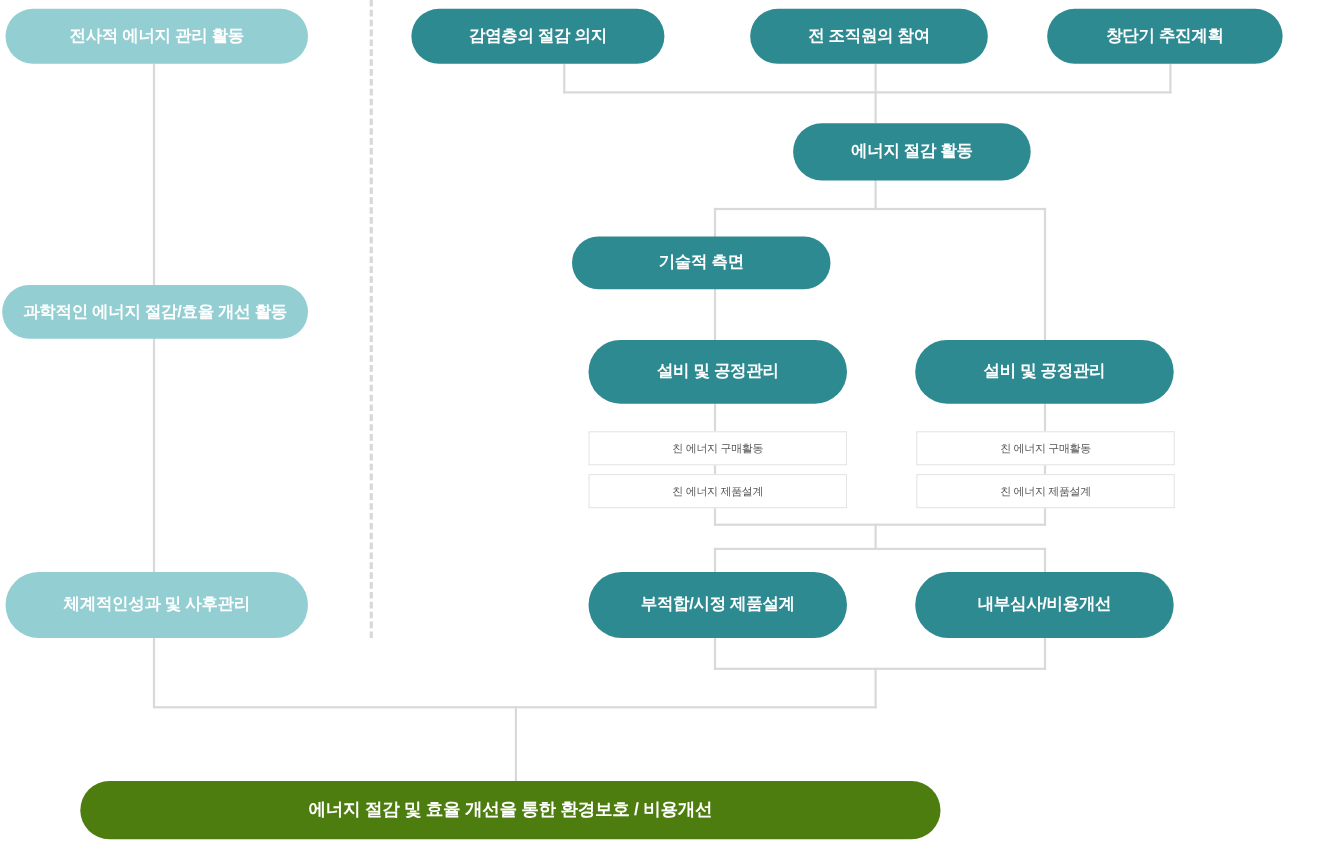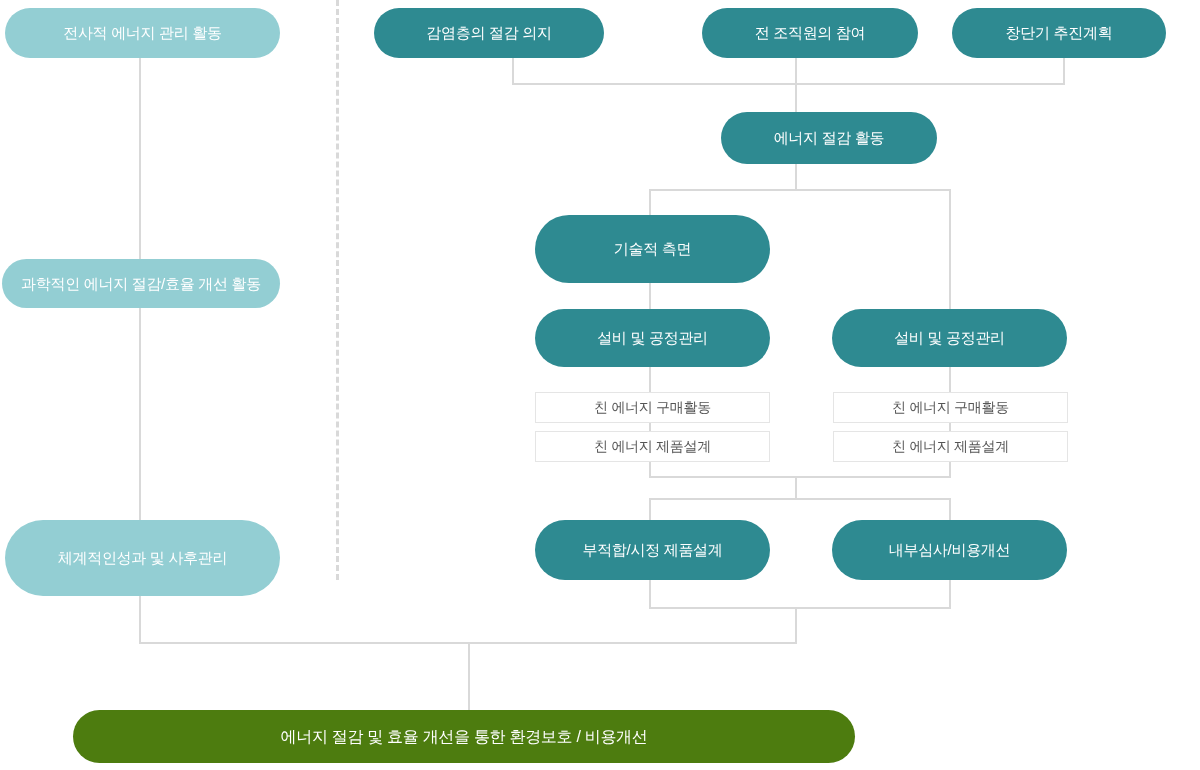--- a/index.html
+++ b/index.html
@@ -16,33 +16,33 @@
   .hline{height:2px;}
   .dashline{
     position:absolute;z-index:1;width:0;
     border-left:3px dashed #d9d9d9;background:none;
   }
   
   .pill{
     position:absolute;z-index:2;
     border-radius:999px;
     display:flex;align-items:center;justify-content:center;
-    color:#ffffff;font-weight:normal;font-size:15px;
+    color:#ffffff;font-weight:bold;font-size:15px;
     text-align:center;line-height:1.2;
     letter-spacing:-0.3px;
   }
   .pill-teal{background:#2e8a91;}
   .pill-light{background:#93ced3;}
   .pill-dark{background:#4d7c0f;font-size:16px;}
   .whitebox{
     position:absolute;z-index:2;
     background:#ffffff;border:1px solid #e5e5e5;
     box-sizing:border-box;
     display:flex;align-items:center;justify-content:center;
-    color:#555555;font-size:14px;font-weight:normal;
+    color:#555555;font-size:10px;font-weight:normal;
     letter-spacing:-0.3px;
   }
 </style>
 </head>
 <body>
 
 <div class="canvas">
 
   <div class="line vline" style="left:139px;top:58px;height:585px;"></div>
   <div class="dashline" style="left:336px;top:0px;height:580px;"></div>
@@ -65,39 +65,39 @@
   <div class="line vline" style="left:795px;top:607px;height:37px;"></div>
   <div class="line hline" style="left:139px;top:642px;width:658px;"></div>
   <div class="line vline" style="left:468px;top:642px;height:70px;"></div>
 
   <div class="pill pill-light" style="left:5px;top:8px;width:275px;height:50px;">
     <span>전사적 에너지 관리 활동</span>
   </div>
   <div class="pill pill-light" style="left:2px;top:259px;width:278px;height:49px;">
     <span>과학적인 에너지 절감/효율 개선 활동</span>
   </div>
-  <div class="pill pill-light" style="left:5px;top:520px;width:275px;height:76px;">
+  <div class="pill pill-light" style="left:5px;top:520px;width:275px;height:60px;">
     <span>체계적인성과 및 사후관리</span>
   </div>
 
   <div class="pill pill-teal" style="left:374px;top:8px;width:230px;height:50px;">
     <span>감염층의 절감 의지</span>
   </div>
-  <div class="pill pill-teal" style="left:702px;top:8px;width:216px;height:50px;">
+  <div class="pill pill-teal" style="left:682px;top:8px;width:216px;height:50px;">
     <span>전 조직원의 참여</span>
   </div>
   <div class="pill pill-teal" style="left:952px;top:8px;width:214px;height:50px;">
     <span>창단기 추진계획</span>
   </div>
 
   <div class="pill pill-teal" style="left:721px;top:112px;width:216px;height:52px;">
     <span>에너지 절감 활동</span>
   </div>
 
-  <div class="pill pill-teal" style="left:535px;top:215px;width:235px;height:68px;">
+  <div class="pill pill-teal" style="left:520px;top:215px;width:235px;height:48px;">
     <span>기술적 측면</span>
   </div>
 
   <div class="pill pill-teal" style="left:535px;top:309px;width:235px;height:58px;">
     <span>설비 및 공정관리</span>
   </div>
   <div class="pill pill-teal" style="left:832px;top:309px;width:235px;height:58px;">
     <span>설비 및 공정관리</span>
   </div>
 

